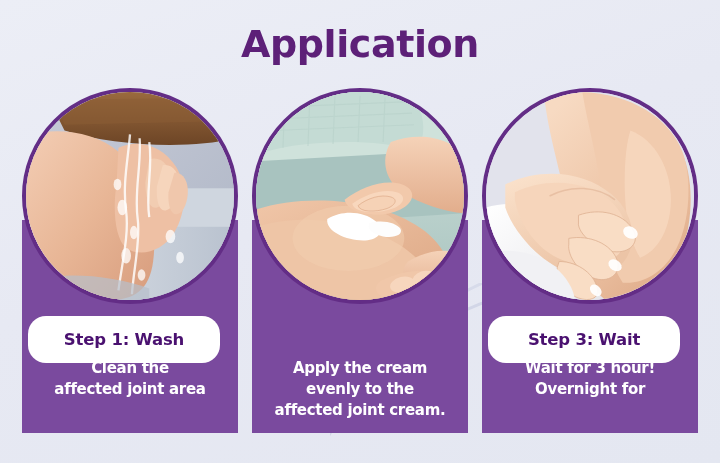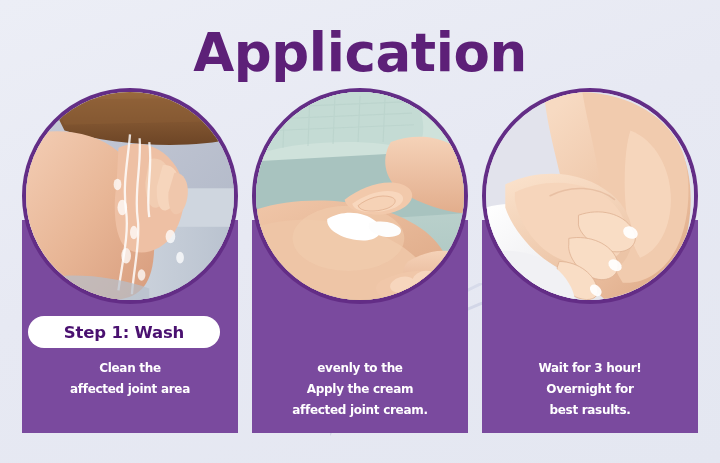--- a/index.html
+++ b/index.html
@@ -14,21 +14,21 @@
   #bg-base{
     position:absolute; inset:0;
     background:linear-gradient(160deg,#eceef6 0%,#e7e9f3 45%,#e4e7f1 100%);
   }
   #bg-arcs{ position:absolute; right:-40px; bottom:-120px; width:430px; height:300px; opacity:.75; }
 
   
   #title{
     position:absolute; top:22px; left:0; width:720px;
     text-align:center;
-    font-size:53px; font-weight:bold; letter-spacing:-0.4px;
+    font-size:38px; font-weight:bold; letter-spacing:-0.4px;
     color:#5d2078;
     font-family:"DejaVu Sans", sans-serif;
   }
 
   
   #cards{
     position:absolute; top:88px; left:22px;
     width:676px; height:345px;
     display:flex; gap:14px;
   }
@@ -47,35 +47,35 @@
     width:216px; height:216px;
     border-radius:50%;
     border:4px solid #632d86;
     overflow:hidden;
     background:#d9d2e4;
   }
   .photo svg{ display:block; width:100%; height:100%; }
 
   .pill{
     position:absolute; left:6px; right:18px; top:228px;
-    height:32px;
+    height:47px;
     background:#ffffff;
     border-radius:18px;
     display:flex; align-items:center; justify-content:center;
     color:#4a1170;
     font-size:16.5px; font-weight:bold;
     font-family:"DejaVu Sans", sans-serif;
     letter-spacing:-0.2px;
     white-space:nowrap;
   }
   .desc{
     position:absolute; left:8px; right:8px; top:270px;
     color:#ffffff;
     text-align:center;
-    font-size:12px; font-weight:bold;
+    font-size:15px; font-weight:bold;
     line-height:21px;
     font-family:"DejaVu Sans", sans-serif;
     letter-spacing:-0.3px;
   }
   .desc span{ display:block; }
 </style>
 </head>
 <body>
 
 <div id="bg-base"></div>
@@ -204,22 +204,22 @@
           <ellipse cx="152" cy="200" rx="13" ry="8" transform="rotate(-14 152 200)"></ellipse>
           <ellipse cx="174" cy="194" rx="12" ry="8" transform="rotate(-18 174 194)"></ellipse>
           <ellipse cx="194" cy="188" rx="11" ry="7" transform="rotate(-20 194 188)"></ellipse>
         </g>
         <path d="M196,190 L216,184 L216,216 L200,216 Z" fill="#2a2a33" opacity=".7"></path>
       </svg>
     </div>
 
 
     <div class="desc">
+      <span>Apply the cream</span>
       <span>evenly to the</span>
-      <span>Apply the cream</span>
       <span>affected joint cream.</span>
     </div>
   </div>
 
   <div class="card">
     <div class="card-body"></div>
 
     <div class="photo">
       <svg viewBox="0 0 216 216" preserveAspectRatio="xMidYMid slice">
         <defs>
@@ -252,21 +252,21 @@
         <g fill="#ffffff" opacity=".92">
           <ellipse cx="150" cy="146" rx="8" ry="6" transform="rotate(28 150 146)"></ellipse>
           <ellipse cx="134" cy="180" rx="7.5" ry="5.5" transform="rotate(36 134 180)"></ellipse>
           <ellipse cx="114" cy="206" rx="7" ry="5" transform="rotate(44 114 206)"></ellipse>
         </g>
         <path d="M66,108 C88,96 116,98 134,112" fill="none" stroke="#dfb295" stroke-width="1.6" opacity=".6"></path>
         <path d="M0,168 C28,160 58,168 76,186 C88,198 92,210 92,216 L0,216 Z" fill="#f1f1f4"></path>
       </svg>
     </div>
 
+    <div class="pill">Step 3: Wait</div>
 
     <div class="desc">
       <span>Wait for 3 hour!</span>
       <span>Overnight for</span>
-      <span>best rasults.</span>
     </div>
   </div>
 
 </div>
 
 </body></html>

